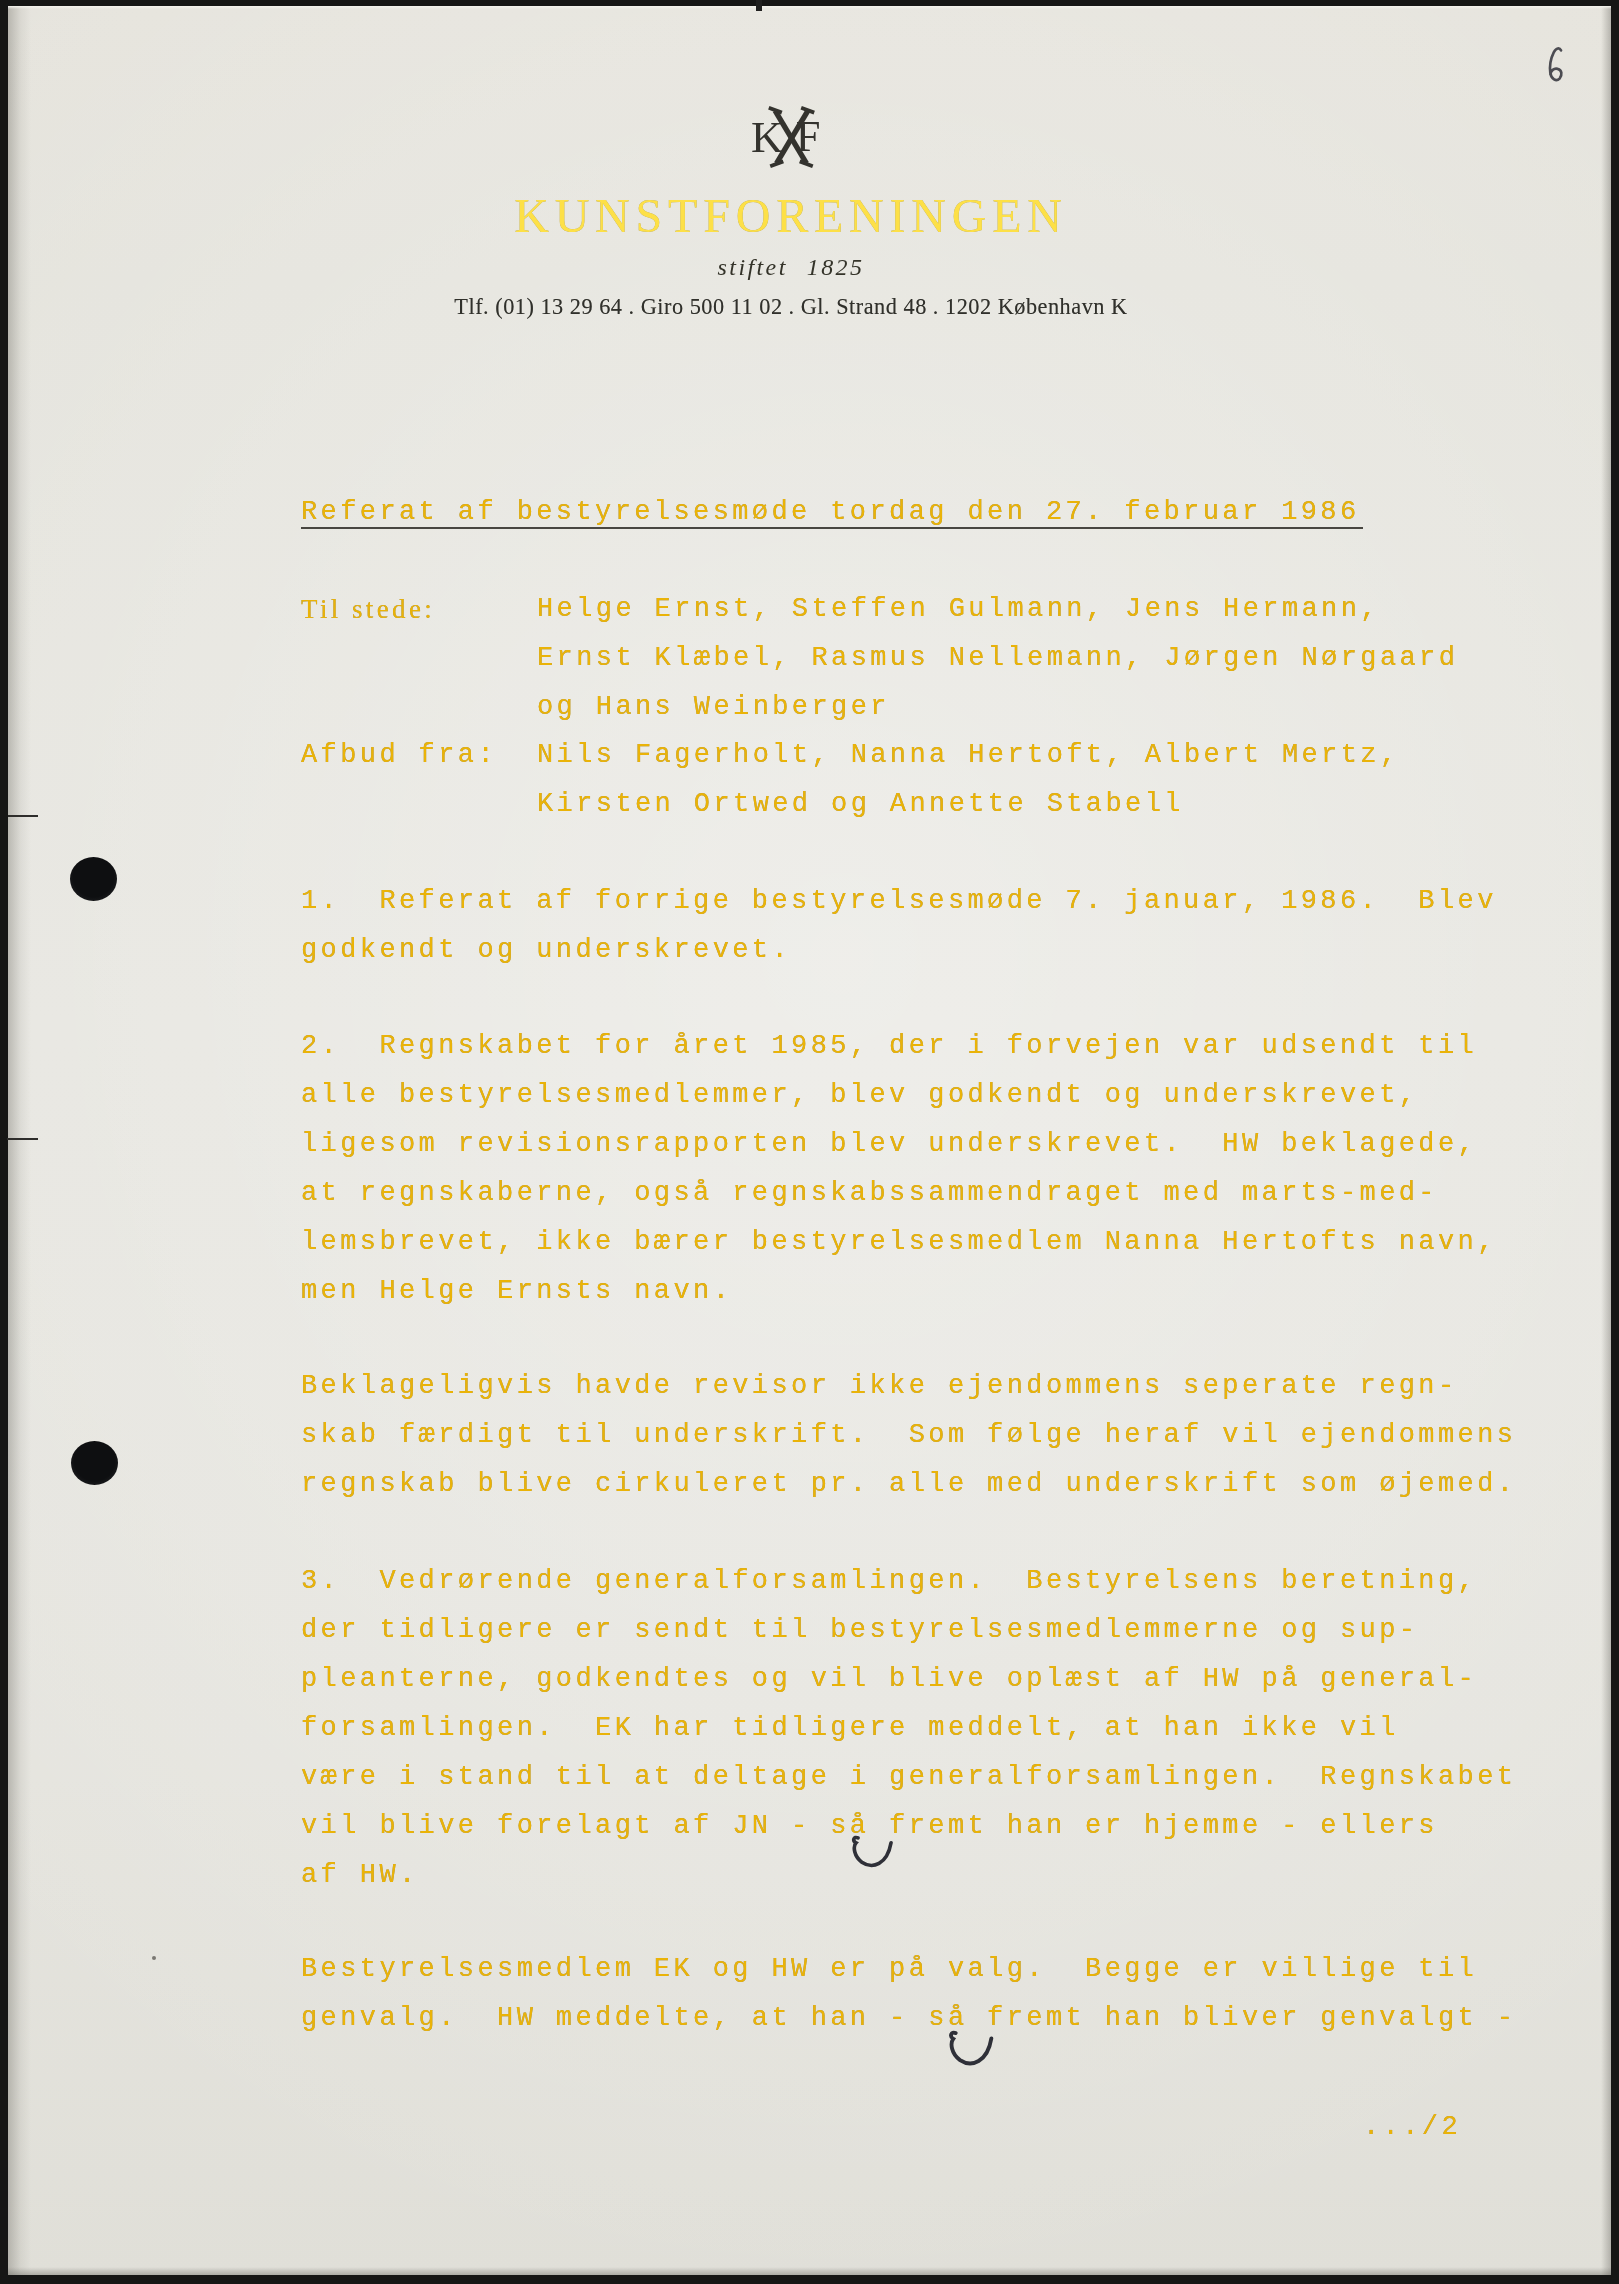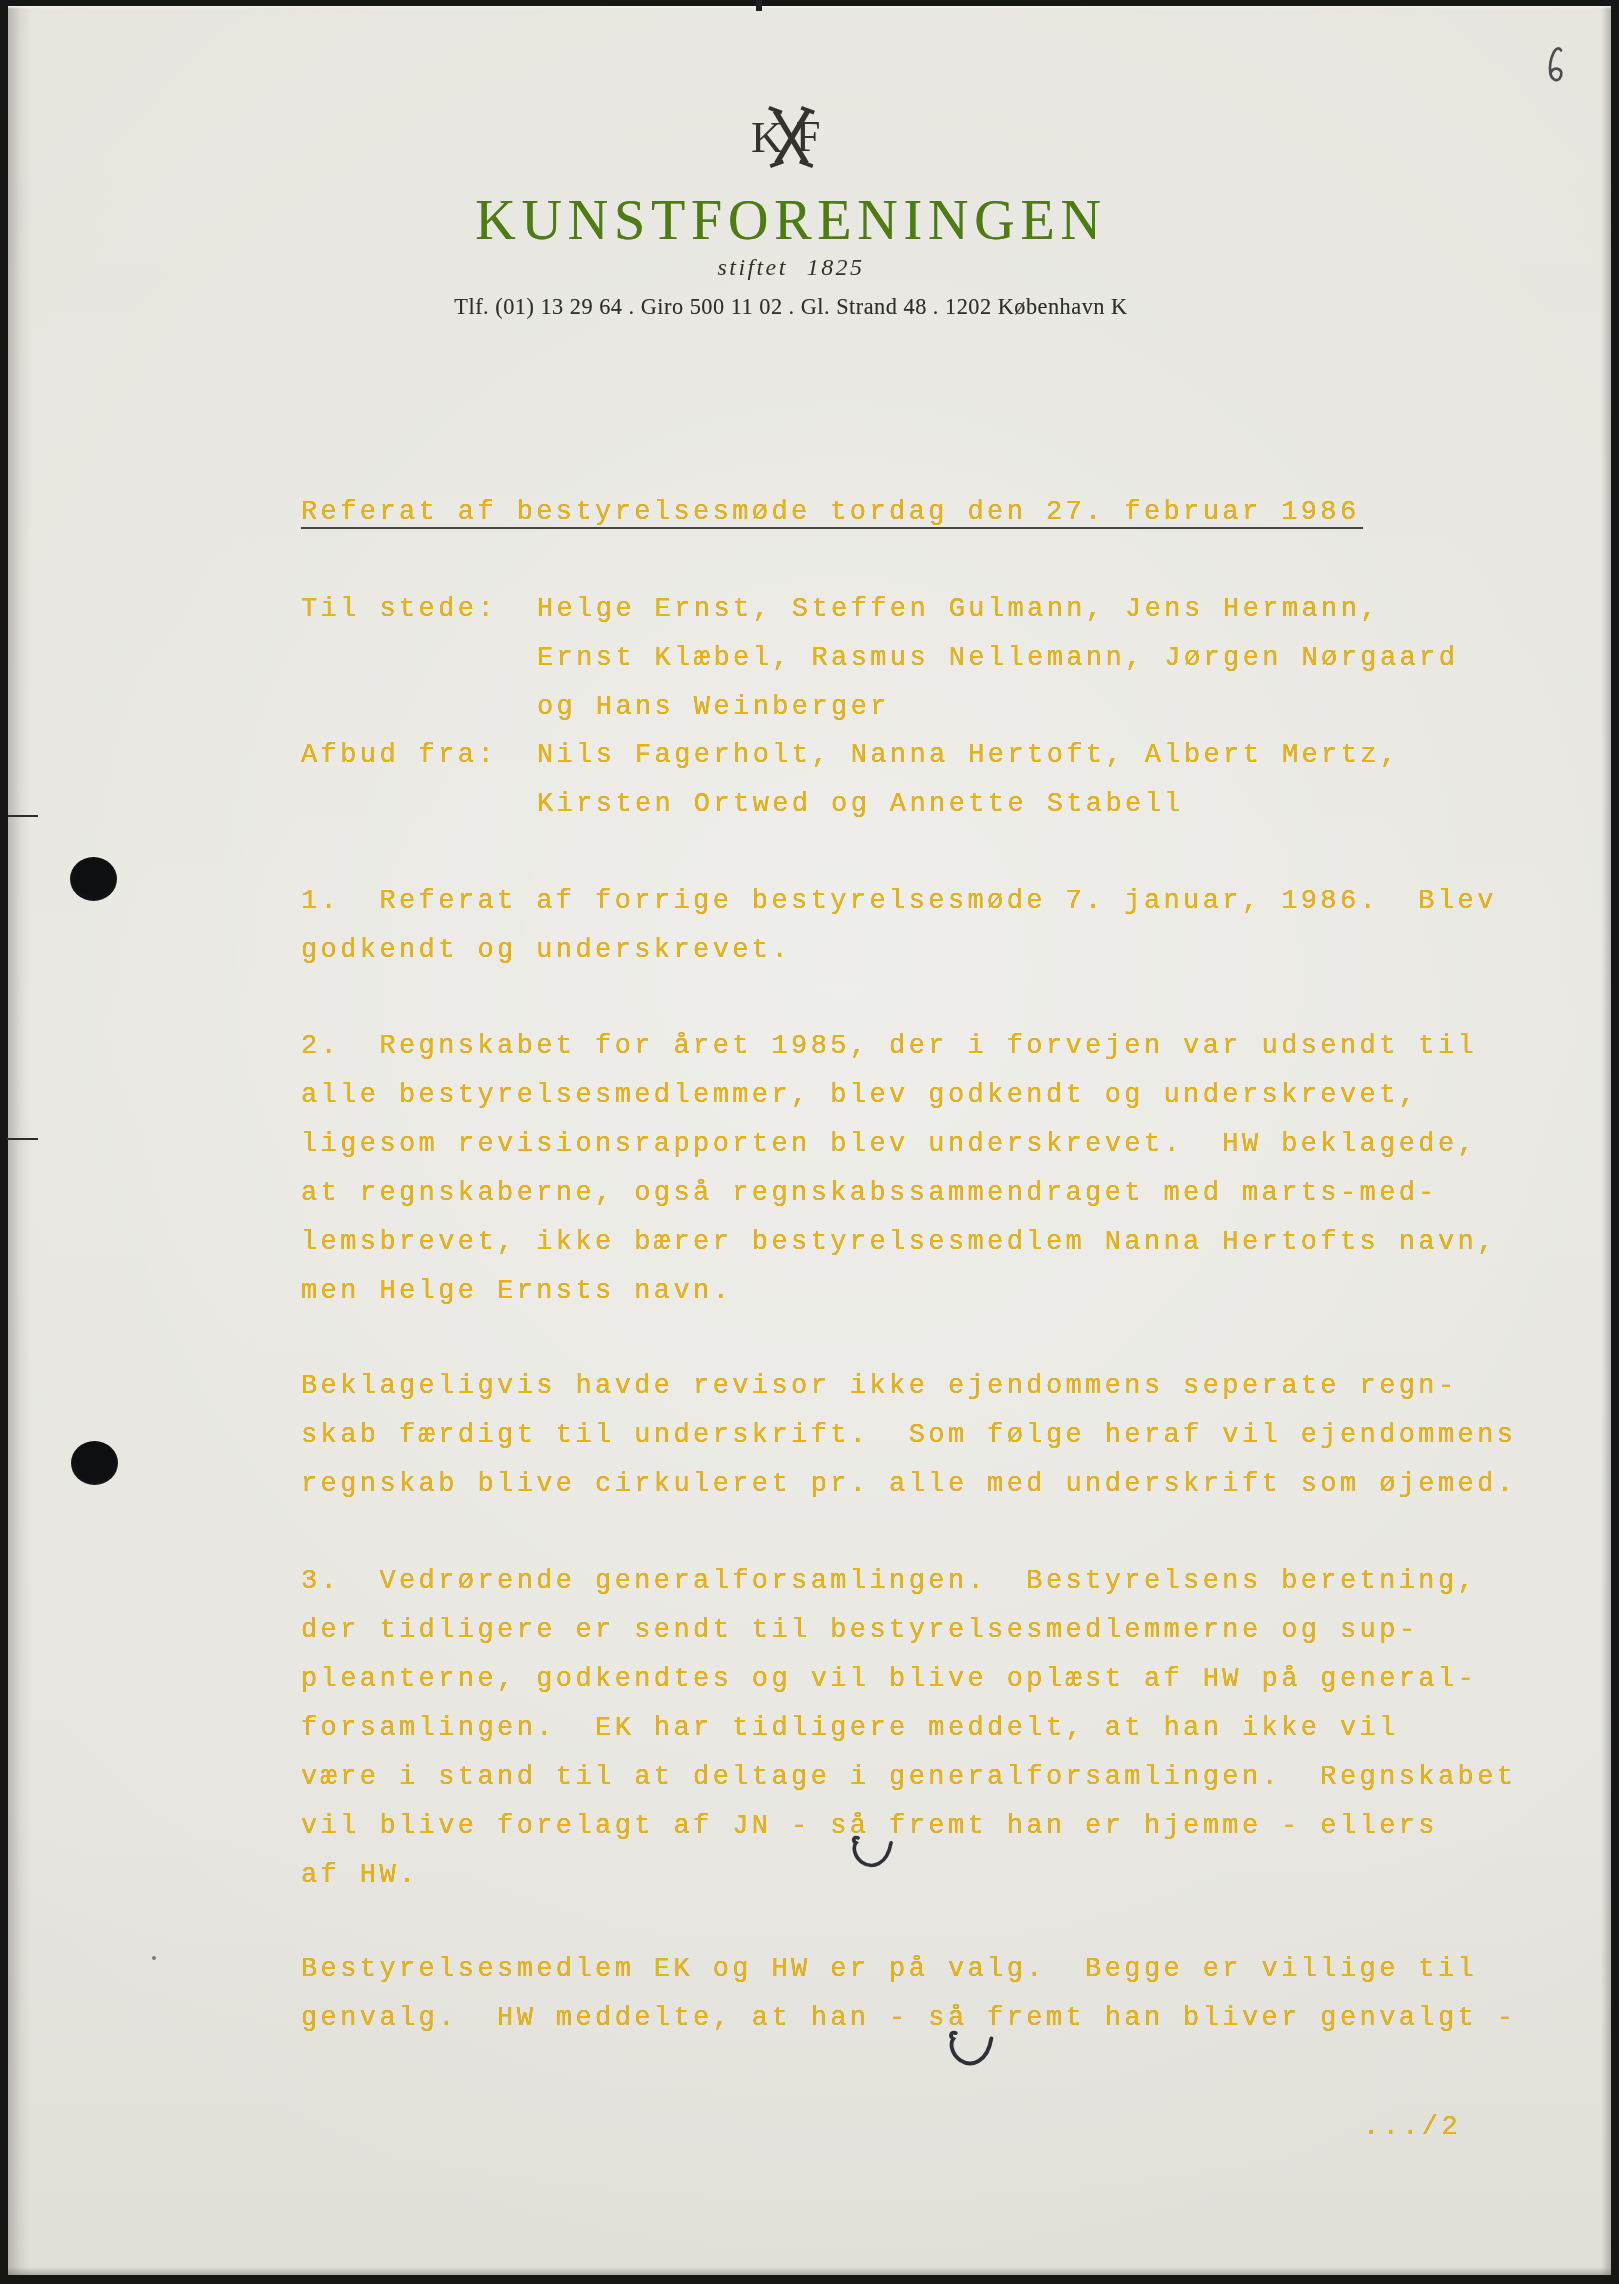--- a/index.html
+++ b/index.html
@@ -45,22 +45,22 @@
   .tick.t1{left:7.8px;top:815px;width:30px;}
   .tick.t2{left:7.3px;top:1138px;width:31px;}
   .ink-dot{
     position:absolute;left:152px;top:1956px;width:4.4px;height:4.4px;border-radius:50%;
     background:#55534d;opacity:.75;
   }
   
   .centered{position:absolute;left:791px;transform:translateX(-50%);white-space:nowrap;}
   .org-name{
     top:188px;
-    font-family:"Liberation Serif",serif;font-size:56px;letter-spacing:5.8px;
-    color:#4d7c0f;text-shadow:0 0 0.5px rgba(47,46,41,.5);
+    font-family:"Liberation Serif",serif;font-size:48px;letter-spacing:5.8px;
+    color:#fde047;text-shadow:0 0 0.5px rgba(47,46,41,.5);
   }
   .founded{
     top:254px;
     font-family:"Liberation Serif",serif;font-style:italic;font-size:24px;
     letter-spacing:2.4px;word-spacing:10.7px;color:#343329;
   }
   .contact{
     top:294px;
     font-family:"Liberation Serif",serif;font-size:22.3px;letter-spacing:0.5px;
     color:#30302b;text-shadow:0 0 0.5px rgba(48,48,43,.4);text-align:right;
@@ -72,21 +72,21 @@
     font-family:"Liberation Mono","DejaVu Sans Mono",monospace;
     font-size:27px;line-height:49px;letter-spacing:3.4px;
     color:#eab308;white-space:pre;
     text-shadow:0 0 0.6px rgba(57,55,50,.55);
   }
   .title-block{top:488px;}
   .title-underline{
     position:absolute;left:301px;top:527px;width:1062px;height:2.4px;
     background:#36342f;opacity:.9;
   }
-  .present-label{top:585px;}
+  .present-label{top:585px;font-family:Liberation Serif, serif;}
   .present-lines{top:585px;left:537px;}
   .absent-label{top:731px;}
   .absent-lines{top:731px;left:537px;}
   .p1{top:877px;}
   .p2{top:1022px;}
   .p2b{top:1362px;}
   .p3{top:1557px;}
   .p4{top:1945px;}
   .pagination{top:2103px;left:1363px;}
   

